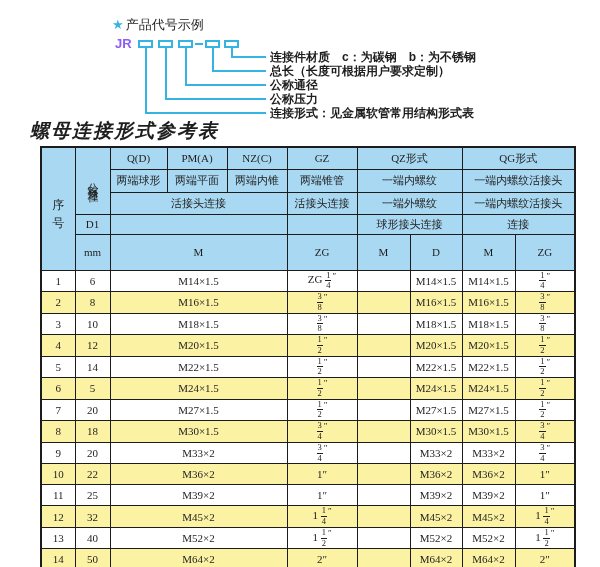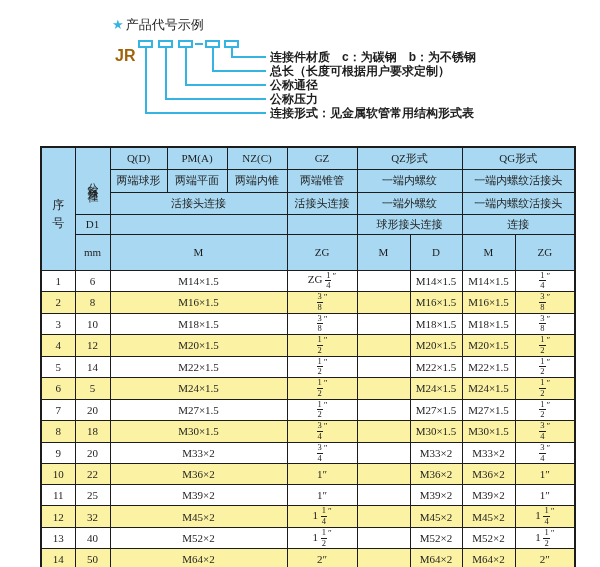--- a/index.html
+++ b/index.html
@@ -12,22 +12,22 @@
   *{margin:0;padding:0;box-sizing:border-box;}
   html,body{background:#fff;}
   .page{
     position:relative;width:600px;height:567px;background:#fff;overflow:hidden;
     font-family:"Liberation Serif","DejaVu Serif",serif;color:var(--text_dark);
   }
   
   .diag-star-title{position:absolute;left:112px;top:16px;font-size:13px;font-weight:normal;
     font-family:"Liberation Sans","DejaVu Sans",sans-serif;}
   .diag-star-title .star{color:var(--accent_cyan);margin-right:2px;}
-  .jr-label{position:absolute;left:115px;top:36px;font-size:16px;font-weight:bold;color:#a16207;
-    font-family:"Liberation Sans","DejaVu Sans",sans-serif;margin-top:11px;}
+  .jr-label{position:absolute;left:115px;top:36px;font-size:13px;font-weight:bold;color:#8b5cf6;
+    font-family:"Liberation Sans","DejaVu Sans",sans-serif;}
   .code-box{position:absolute;top:40px;width:15px;height:8px;border:2px solid var(--accent_cyan);background:#fff;}
   .code-dash{position:absolute;top:43px;width:8px;height:2px;background:var(--accent_cyan);}
   .dline{position:absolute;background:var(--accent_cyan);}
   .dline.v{width:2px;}
   .dline.h{height:2px;}
   .diag-label{position:absolute;left:270px;height:14px;line-height:14px;font-size:12px;font-weight:bold;
     font-family:"Liberation Sans","DejaVu Sans",sans-serif;white-space:nowrap;}
   
   .table-title{position:absolute;left:30px;top:118px;font-size:19px;font-weight:bold;font-style:italic;
     letter-spacing:2px;font-family:"Liberation Serif","DejaVu Serif",serif;}
@@ -80,20 +80,21 @@
   <div class="dline h" style="left:185px;top:84px;width:81px"></div>
   <div class="dline h" style="left:212px;top:70px;width:54px"></div>
   <div class="dline h" style="left:231px;top:56px;width:35px"></div>
 
   <div class="diag-label" style="top:50px">连接件材质　c：为碳钢　b：为不锈钢</div>
   <div class="diag-label" style="top:64px">总长（长度可根据用户要求定制）</div>
   <div class="diag-label" style="top:78px">公称通径</div>
   <div class="diag-label" style="top:92px">公称压力</div>
   <div class="diag-label" style="top:106px">连接形式：见金属软管常用结构形式表</div>
 
+  <div class="table-title">螺母连接形式参考表</div>
 
   <table class="ref">
     <colgroup>
       <col style="width:34px">
         <col style="width:35px">
         <col style="width:57px">
         <col style="width:60px">
       <col style="width:60px">
         <col style="width:70px">
         <col style="width:53px">

